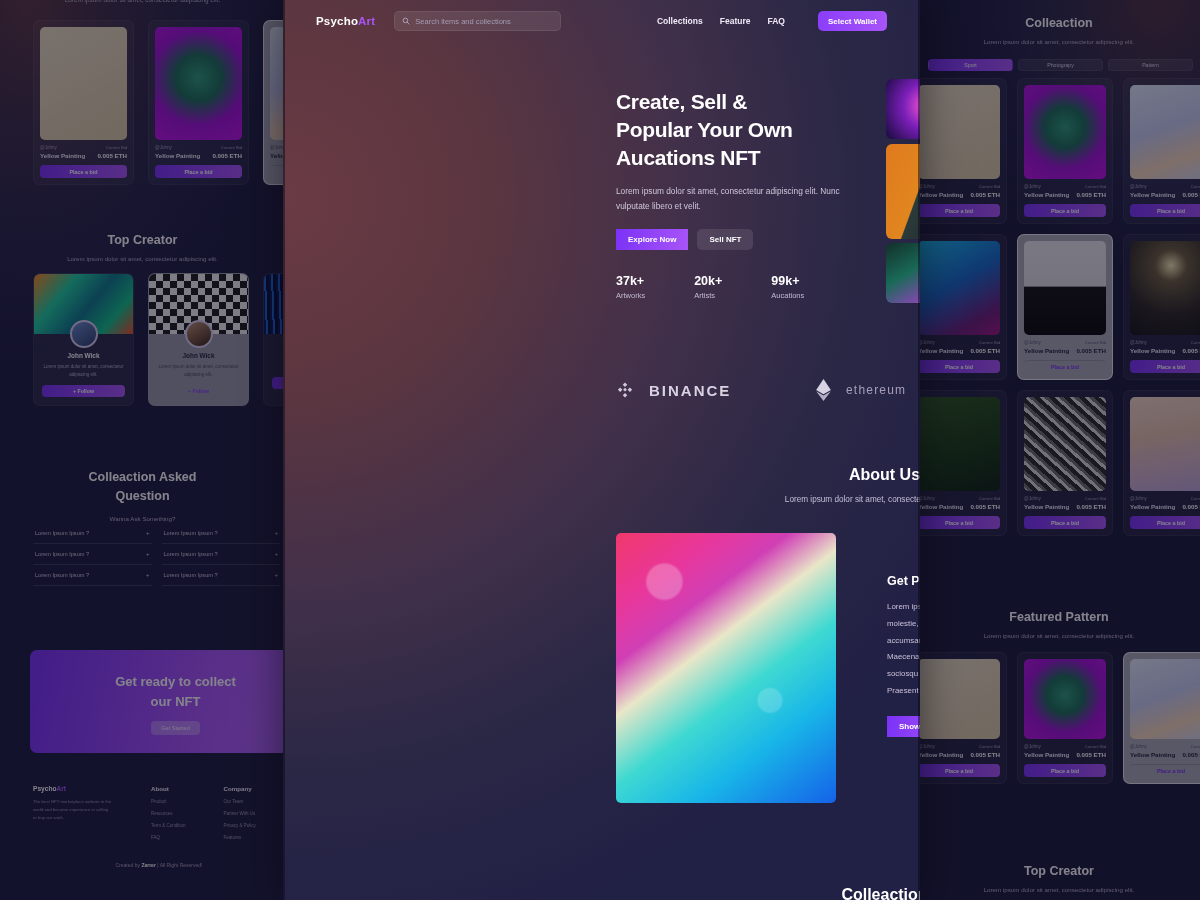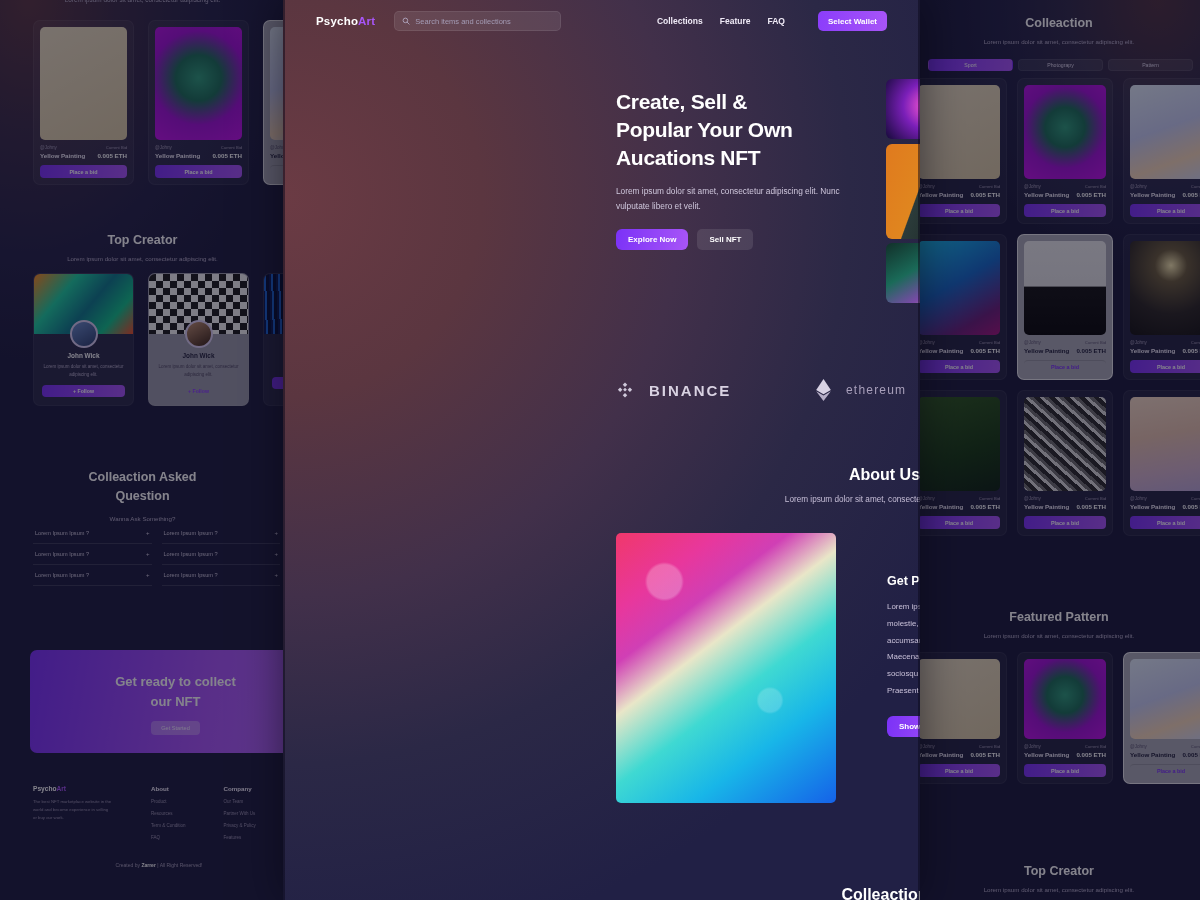--- a/index.html
+++ b/index.html
@@ -60,21 +60,21 @@
     color:#fff; font-size:8px; font-weight:bold; border:0; border-radius:5px;
     padding:0 10px; height:20px; white-space:nowrap; cursor:pointer;
     font-family:"Liberation Sans",sans-serif; }
 
   
   .hero-copy { position:absolute; left:333px; top:88px; width:250px; z-index:15; }
   .hero-h1 { font-size:21px; line-height:1.33; font-weight:bold; letter-spacing:-.3px; }
   .hero-p { margin-top:12px; font-size:8.3px; line-height:1.85; color:#cfc7dc; max-width:225px; }
   .hero-btns { margin-top:15px; display:flex; gap:9px; }
   .btn-primary { background:linear-gradient(100deg,#7b32f7,#a855f7); color:#fff;
-    font-size:8px; font-weight:bold; border:0; border-radius:6px; height:21px;
+    font-size:8px; font-weight:bold; border:0; border-radius:0; height:21px;
     padding:0 12px; cursor:pointer; font-family:"Liberation Sans",sans-serif; white-space:nowrap;}
   .btn-ghost { background:rgba(255,255,255,.10); color:#fff; font-size:8px; font-weight:bold;
     border:0; border-radius:5px; height:21px; padding:0 12px; cursor:pointer;
     font-family:"Liberation Sans",sans-serif; white-space:nowrap;}
   .stats { margin-top:24px; display:flex; gap:49px; }
   .stat-v { font-size:12.5px; font-weight:bold; }
   .stat-l { font-size:7.5px; color:#c0b8d0; margin-top:3px; }
 
   
   .hero-grid { position:absolute; left:603px; top:76px; width:270px; height:232px; z-index:15; }
@@ -381,20 +381,34 @@
       <h1 class="hero-h1">
         <span>Create, Sell &amp;</span><br>
         <span>Popular Your Own</span><br>
         <span>Aucations NFT</span>
       </h1>
       <p class="hero-p">Lorem ipsum dolor sit amet, consectetur adipiscing elit. Nunc vulputate libero et velit.</p>
       <div class="hero-btns">
         <button class="btn-primary">Explore Now</button>
         <button class="btn-ghost">Sell NFT</button>
       </div>
+      <div class="stats">
+        <div>
+          <div class="stat-v">37k+</div>
+          <div class="stat-l">Artworks</div>
+          </div>
+        <div>
+          <div class="stat-v">20k+</div>
+          <div class="stat-l">Artists</div>
+          </div>
+        <div>
+          <div class="stat-v">99k+</div>
+          <div class="stat-l">Aucations</div>
+          </div>
+      </div>
     </div>
 
     <div class="hero-grid">
       <div class="hi hg1" style="left:0;top:3px;width:82px;height:60px;"></div>
       <div class="hi hg3" style="left:0;top:68px;width:82px;height:95px;"></div>
       <div class="hi hg4" style="left:0;top:167px;width:82px;height:60px;"></div>
 
     </div>
 
     <div class="brands">

